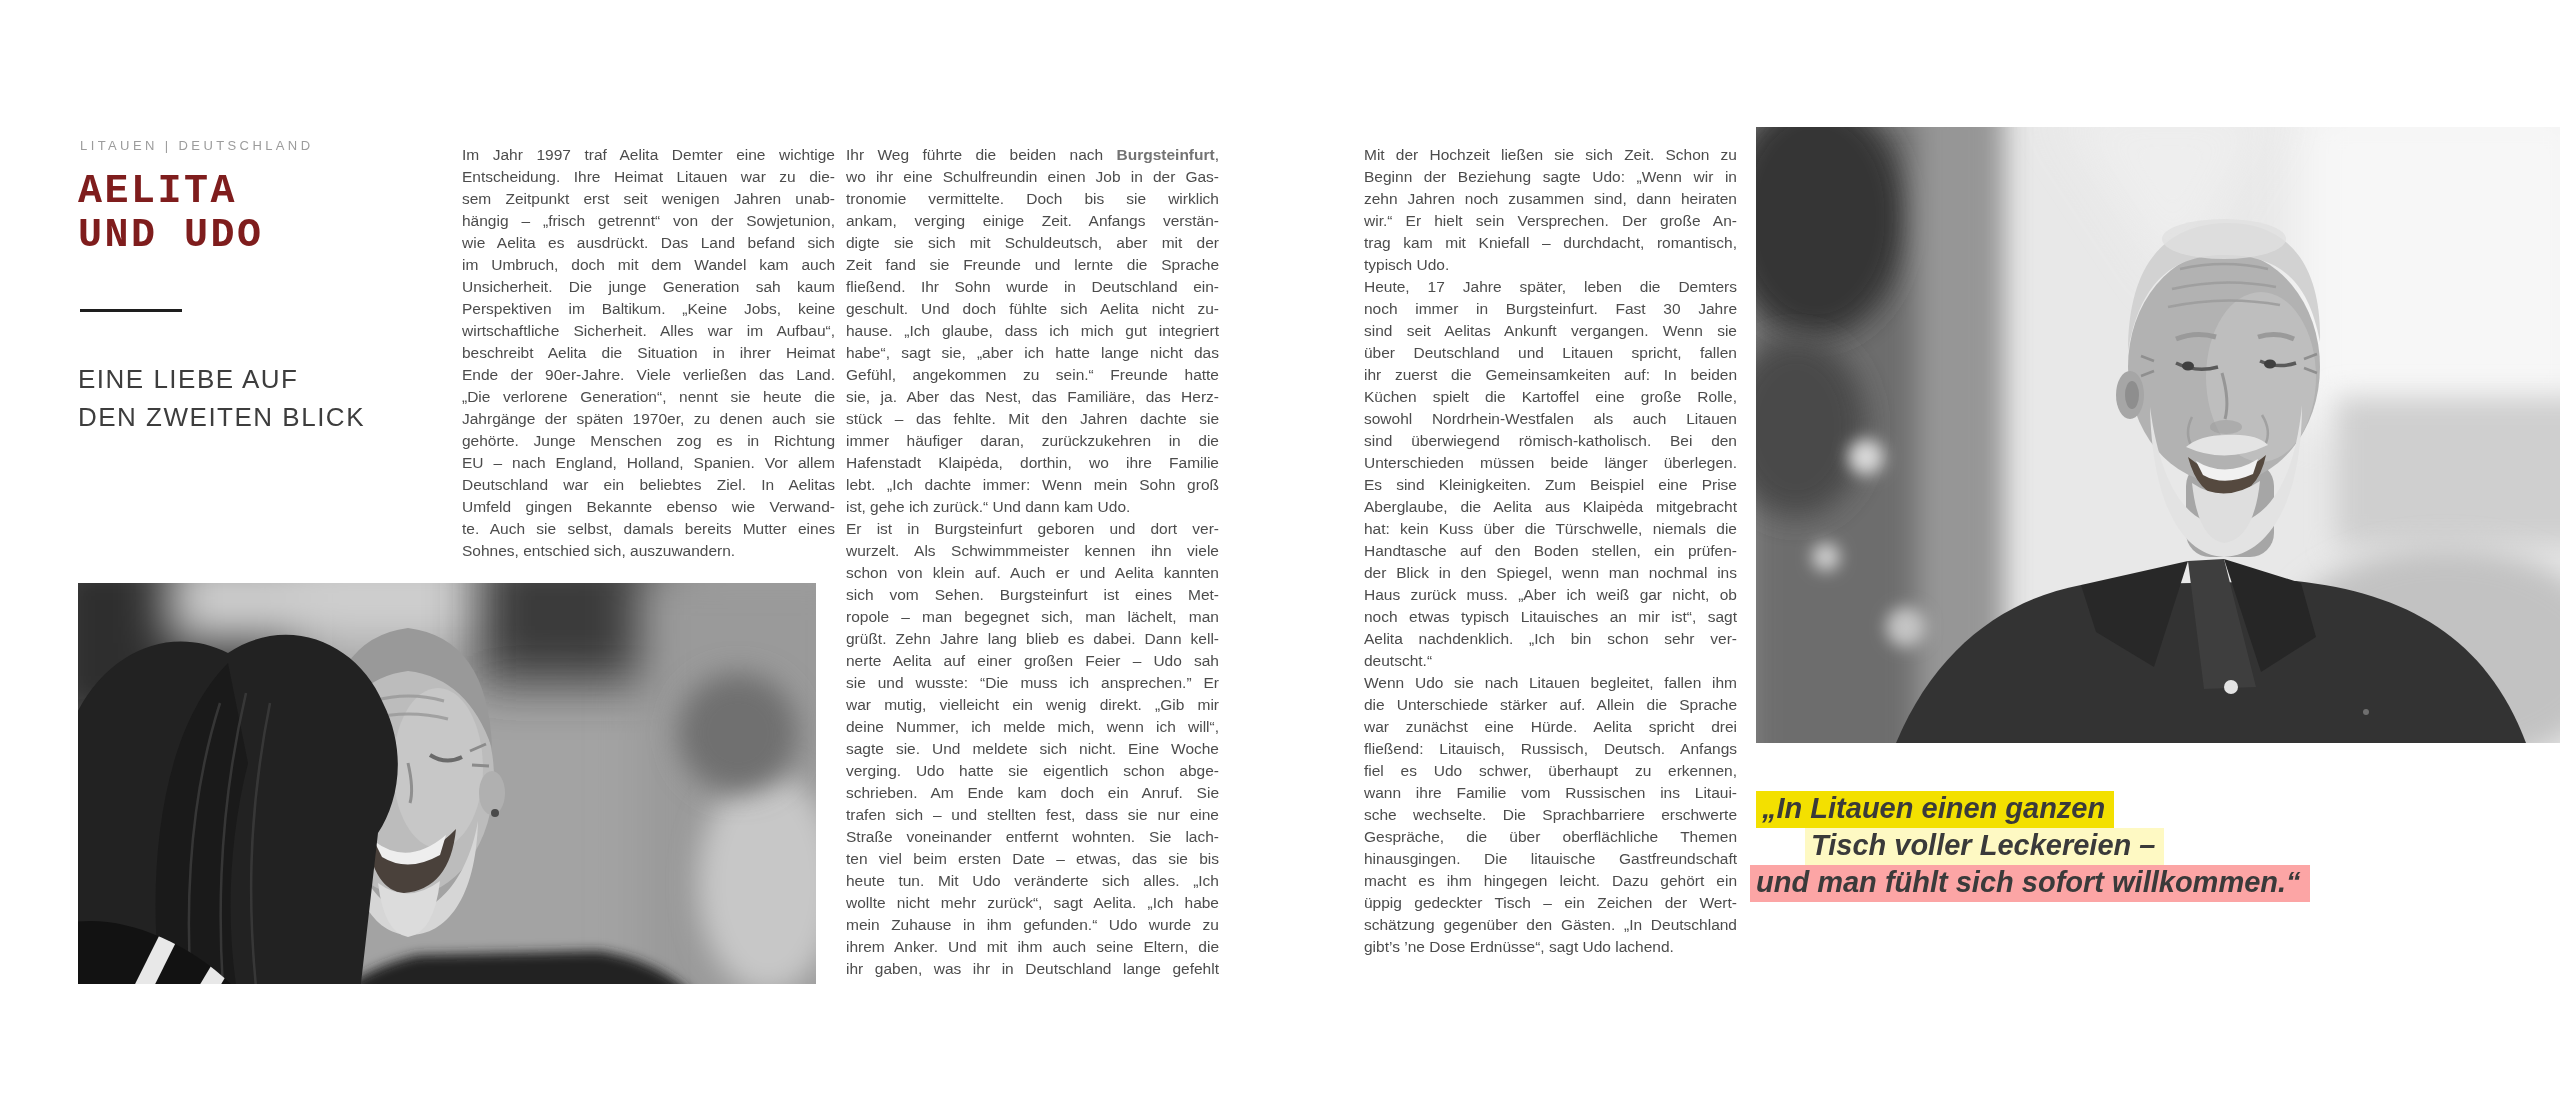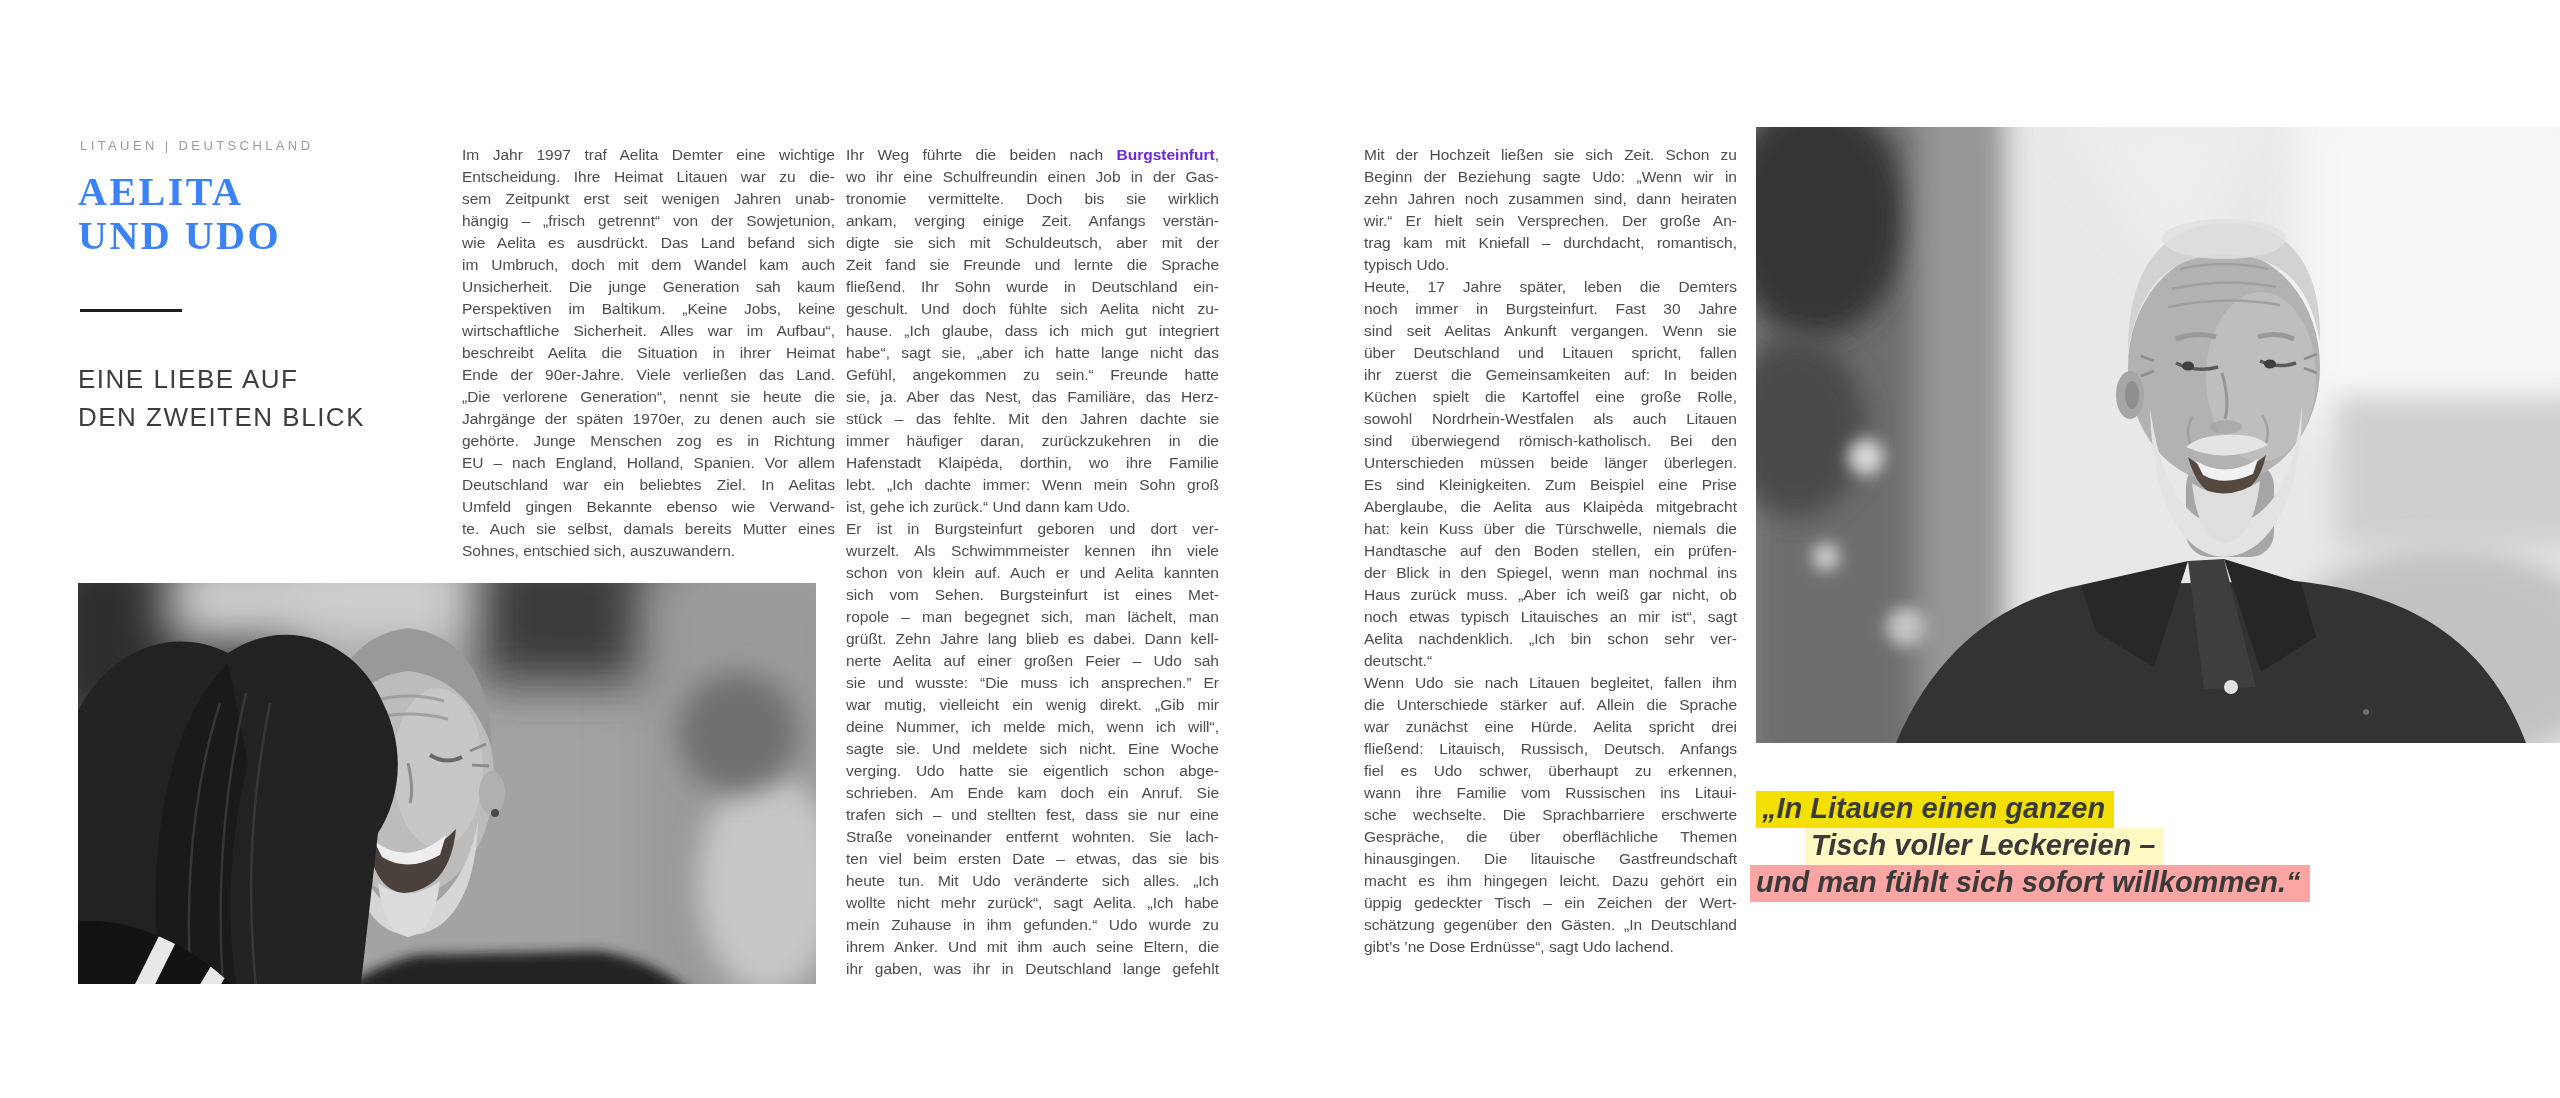--- a/index.html
+++ b/index.html
@@ -3,32 +3,32 @@
 <meta charset="utf-8">
 <style>
   html,body{margin:0;padding:0;background:#ffffff;}
   body{font-family:"Liberation Sans",sans-serif;-webkit-font-smoothing:antialiased;}
   .spread{position:relative;width:2560px;height:984px;background:#ffffff;overflow:hidden;}
 
   .abs{position:absolute;}
 
   
   .eyebrow{left:80px;top:138px;font-size:13px;letter-spacing:3.4px;color:#9c9c9c;font-weight:400;}
-  .title{left:78px;top:170px;font-family:Liberation Serif, serif;
-         font-weight:bold;font-size:40px;line-height:44px;letter-spacing:2.5px;color:#3b82f6;}
+  .title{left:78px;top:170px;font-family:Liberation Mono, monospace;
+         font-weight:bold;font-size:40px;line-height:44px;letter-spacing:2.5px;color:#7f1d1d;}
   .rule{left:80px;top:309px;width:102px;height:3px;background:#1e1e1e;}
   .subtitle{left:78px;top:360px;font-size:26px;line-height:38px;letter-spacing:1.5px;color:#3d3d3d;}
 
   
   .col{top:144px;width:373px;}
   .col-1{left:462px;} .col-2{left:846px;} .col-3{left:1364px;}
   .tline{height:22px;line-height:22px;overflow:hidden;font-size:15.5px;color:#4c4c4c;
          white-space:nowrap;}
   .tline.just{white-space:normal;text-align:justify;text-align-last:justify;}
-  .tline b{font-weight:700;color:#6d28d9;}
+  .tline b{font-weight:700;color:#737373;}
 
   
   .photo{display:block;overflow:hidden;}
   .photo-couple{left:78px;top:583px;width:738px;height:515px;}
   .photo-portrait{left:1756px;top:127px;width:804px;height:616px;}
   .photo svg{display:block;width:100%;height:100%;}
 
   
   .quote{left:1756px;top:790px;width:680px;font-style:italic;font-size:29px;
          line-height:37px;color:#3a3a3a;}

